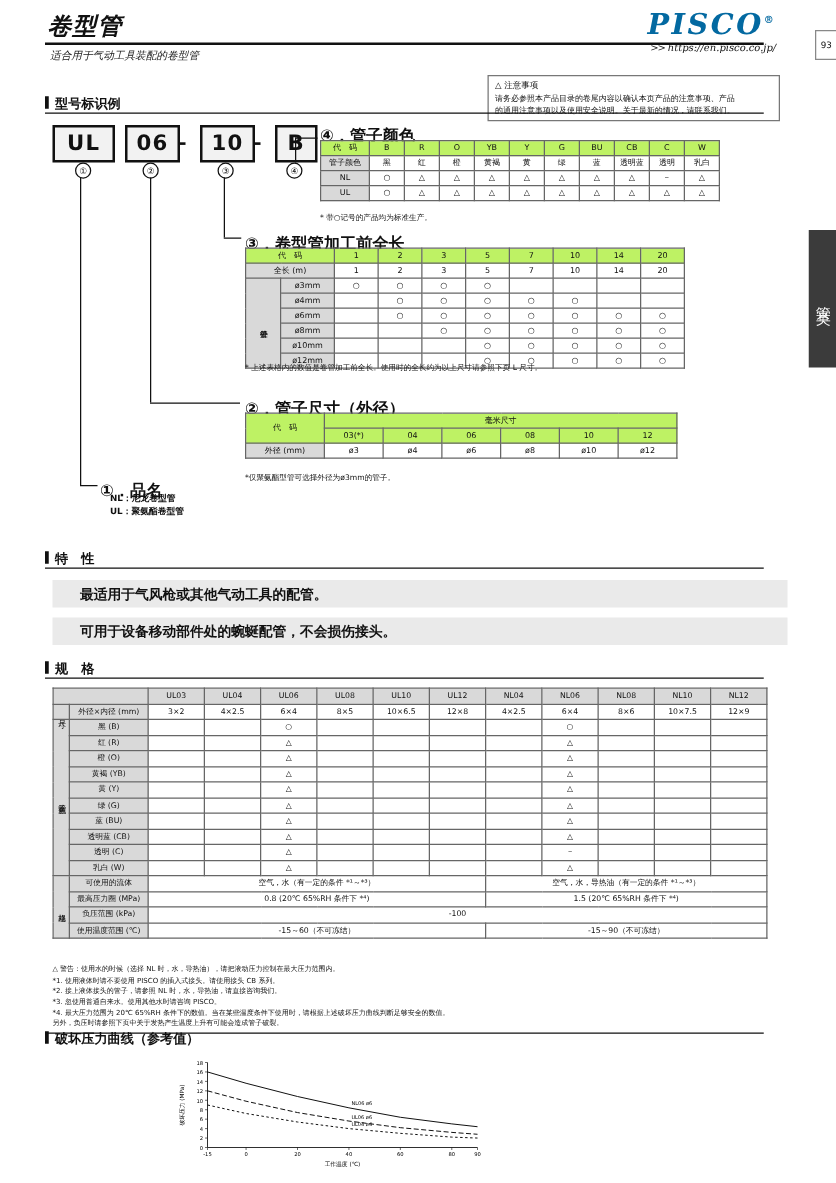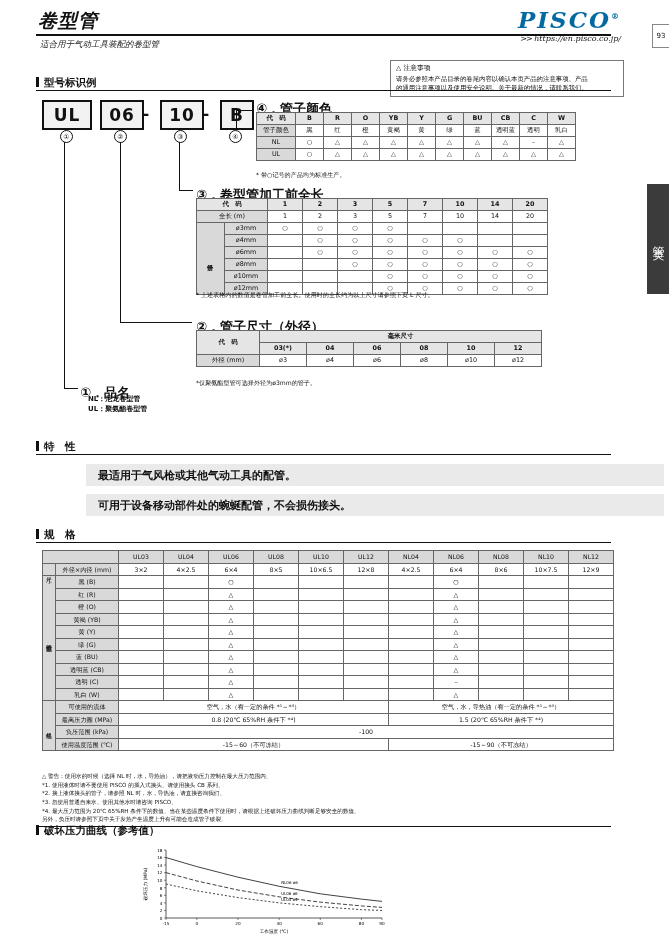--- a/index.html
+++ b/index.html
@@ -41,32 +41,32 @@
   .codebox{position:absolute;border:2px solid #111;background:#f2f2f2;
            display:flex;align-items:center;justify-content:center;
            font-size:17px;font-weight:bold;letter-spacing:1px;}
   .dash{position:absolute;font-size:15px;font-weight:bold;}
   .circnum{position:absolute;width:11px;height:11px;border:1px solid #111;border-radius:50%;
            font-size:7px;display:flex;align-items:center;justify-content:center;}
 
   
   table{border-collapse:collapse;}
   .tb td,.tb th{border:0.6px solid #666;font-size:6.4px;text-align:center;padding:0;height:11px;line-height:11px;font-weight:normal;}
-  .tb th{background:#e5e5e5;font-weight:bold;}
+  .tb th{background:#bef264;font-weight:normal;}
   .gray{background:#d9d9d9;}
 
   .tlabel{position:absolute;font-size:13px;font-weight:bold;}
   .note{position:absolute;font-size:6.1px;line-height:1.5;}
 
   
   .vline{position:absolute;width:1px;background:#111;}
   .hline{position:absolute;height:1px;background:#111;}
 
   
-  .band{position:absolute;background:#eaeaea;font-size:11px;font-weight:bold;display:flex;align-items:center;padding-left:12px;margin-left:44px;}
+  .band{position:absolute;background:#eaeaea;font-size:11px;font-weight:bold;display:flex;align-items:center;padding-left:22px;}
 
   
   .spec td,.spec th{border:0.6px solid #666;font-size:6.2px;text-align:center;padding:0;height:11.5px;line-height:11.5px;font-weight:normal;}
   .spec th{background:#d9d9d9;font-weight:normal;}
   .vtxt{writing-mode:vertical-rl;text-orientation:upright;font-size:6.2px;letter-spacing:0px;}
 
   
   .chartwrap{position:absolute;left:140px;top:846px;width:250px;height:88px;}
 </style>
 </head>

